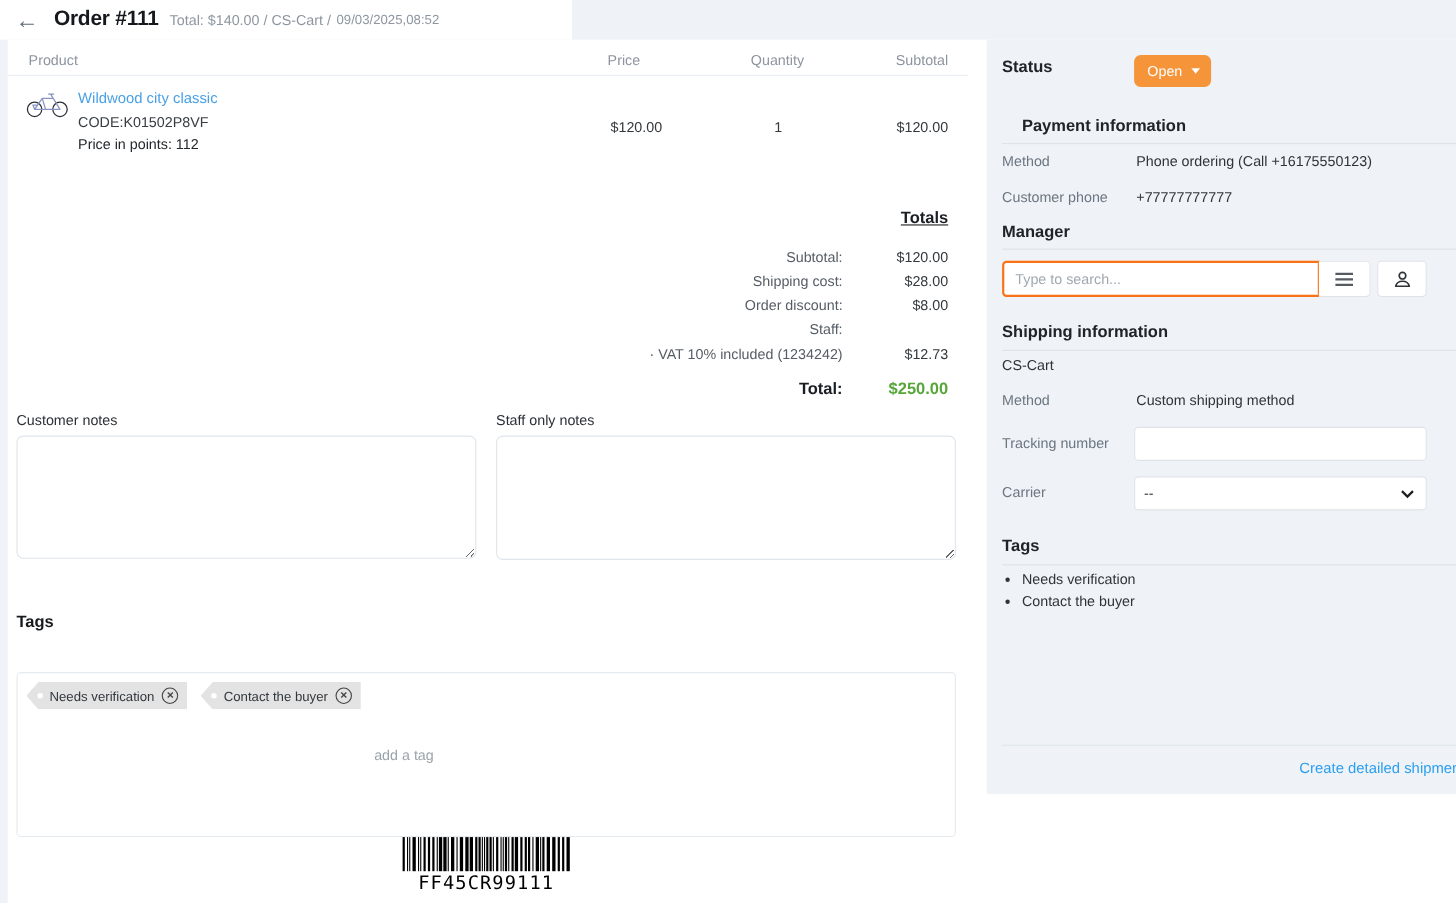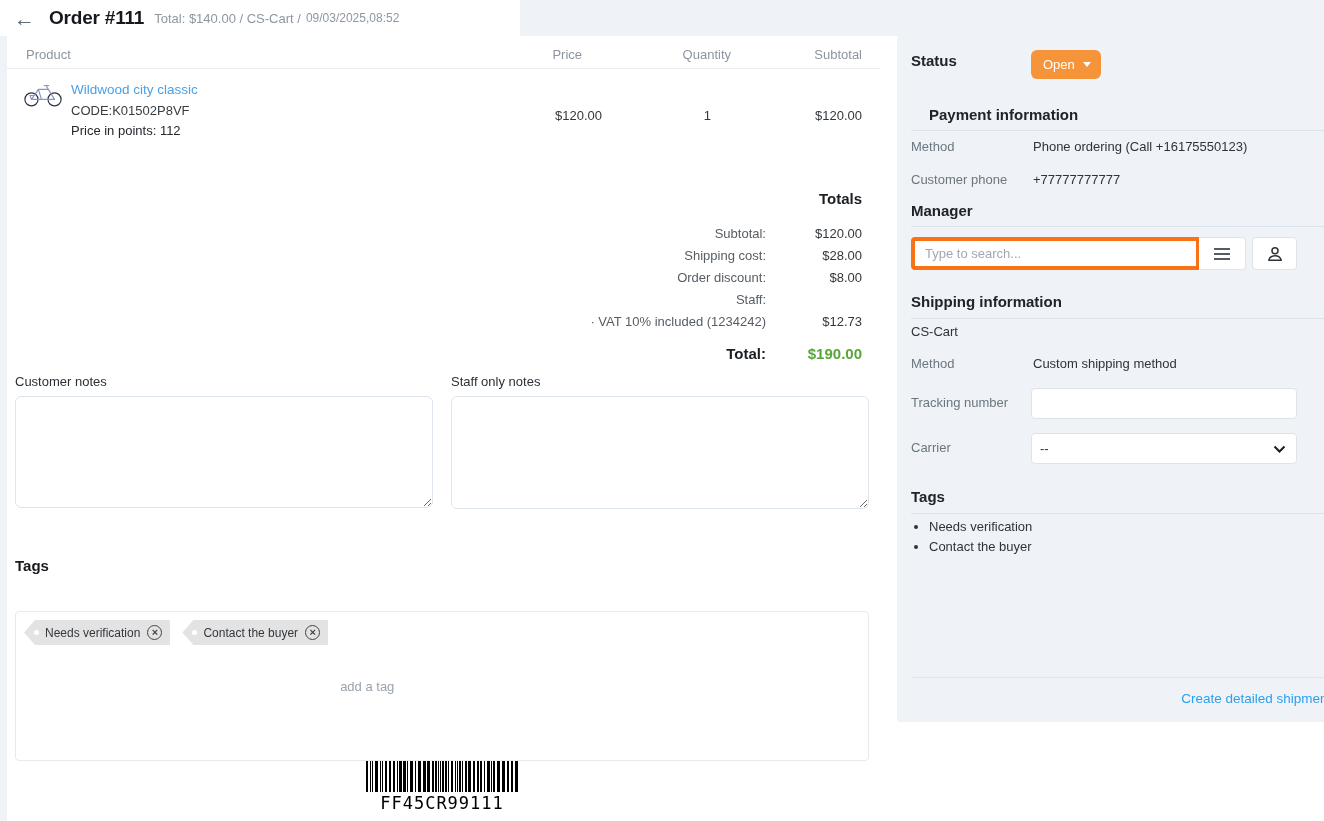--- a/index.html
+++ b/index.html
@@ -37,21 +37,21 @@
   .product-name { left:71px; top:82px; font-size:13.5px; color:#4aa0e6; text-decoration:none; cursor:pointer; }
   .product-code { left:71px; top:103px; font-size:13px; color:#383d42; }
   .product-points { left:71px; top:123px; font-size:13px; color:#24282c; }
   .product-points b { font-weight:normal;margin-top:36px; }
   .cell { font-size:13px; color:#33383d; }
   .cell-price { right:722px; top:108px; }
   .cell-qty { right:613px; top:108px; }
   .cell-subtotal { right:462px; top:108px; }
 
   
-  .totals-heading { right:462px; top:190px; font-size:15px; font-weight:bold; color:#1b1e22; }
+  .totals-heading { right:462px; top:190px; font-size:15px; font-weight:bold; color:#1b1e22;text-decoration:underline; }
   .totals { right:462px; top:222px; width:400px; }
   .totals-row { display:flex; height:22px; align-items:center; }
   .totals-label { flex:1; text-align:right; font-size:13px; color:#565d64; }
   .totals-value { width:96px; text-align:right; font-size:13px; color:#33383d; }
   .total-row { display:flex; height:26px; align-items:center; margin-top:8px; }
   .total-label { flex:1; text-align:right; font-size:15px; font-weight:bold; color:#1b1e22; }
   .total-value { width:96px; text-align:right; font-size:15px; font-weight:bold; }
 
   
   .note-label { font-size:13px; color:#2b3036; }
@@ -105,21 +105,21 @@
 
   .status-btn {
     position:absolute; left:134px; top:14px; height:29px; padding:0 10px 0 12px;
     border:none; border-radius:6px; color:#fff; font-size:13px; font-family:inherit;
     display:flex; align-items:center; gap:8px; cursor:pointer;
   }
   .caret-down { width:0; height:0; border-left:4px solid transparent; border-right:4px solid transparent; border-top:5px solid #fff; }
 
   .search-input {
     position:absolute; left:14px; top:201px; width:289px; height:33px;
-    border:4px solid #f97316; border-radius:4px 0 0 4px; padding:0 10px;
+    border:2px solid #f97316; border-radius:4px 0 0 4px; padding:0 10px;
     font-size:13px; font-family:inherit; color:#2f3439; background:#fff; outline:none;
   }
   .search-input::placeholder { color:#a0a8b1; }
   .icon-btn {
     position:absolute; top:201px; height:33px; background:#fff; border:1px solid #dfe3e8;
     display:flex; align-items:center; justify-content:center; cursor:pointer;
   }
   .btn-burger { left:302px; width:47px; border-left:none; border-radius:0 4px 4px 0; }
   .btn-person { left:355px; width:45px; border-radius:4px; }
 
@@ -195,21 +195,21 @@
   <div class="totals-row">
     <span class="totals-label">Staff:</span>
     <span class="totals-value"></span>
   </div>
   <div class="totals-row">
     <span class="totals-label">· VAT 10% included (1234242)</span>
     <span class="totals-value">$12.73</span>
   </div>
   <div class="total-row">
     <span class="total-label">Total:</span>
-    <span class="total-value" id="grand-total-value" style="color: rgb(87, 166, 57);">$190.00</span>
+    <span class="total-value" id="grand-total-value" style="color: rgb(87, 166, 57);">$250.00</span>
   </div>
 </div>
 
 <span class="abs note-label note-label-customer">Customer notes</span>
 <span class="abs note-label note-label-staff">Staff only notes</span>
 <textarea class="abs note note-customer" style=""></textarea>
 <textarea class="abs note note-staff" style=""></textarea>
 
 <span class="abs tags-heading-main">Tags</span>
 <div class="abs tag-box">

